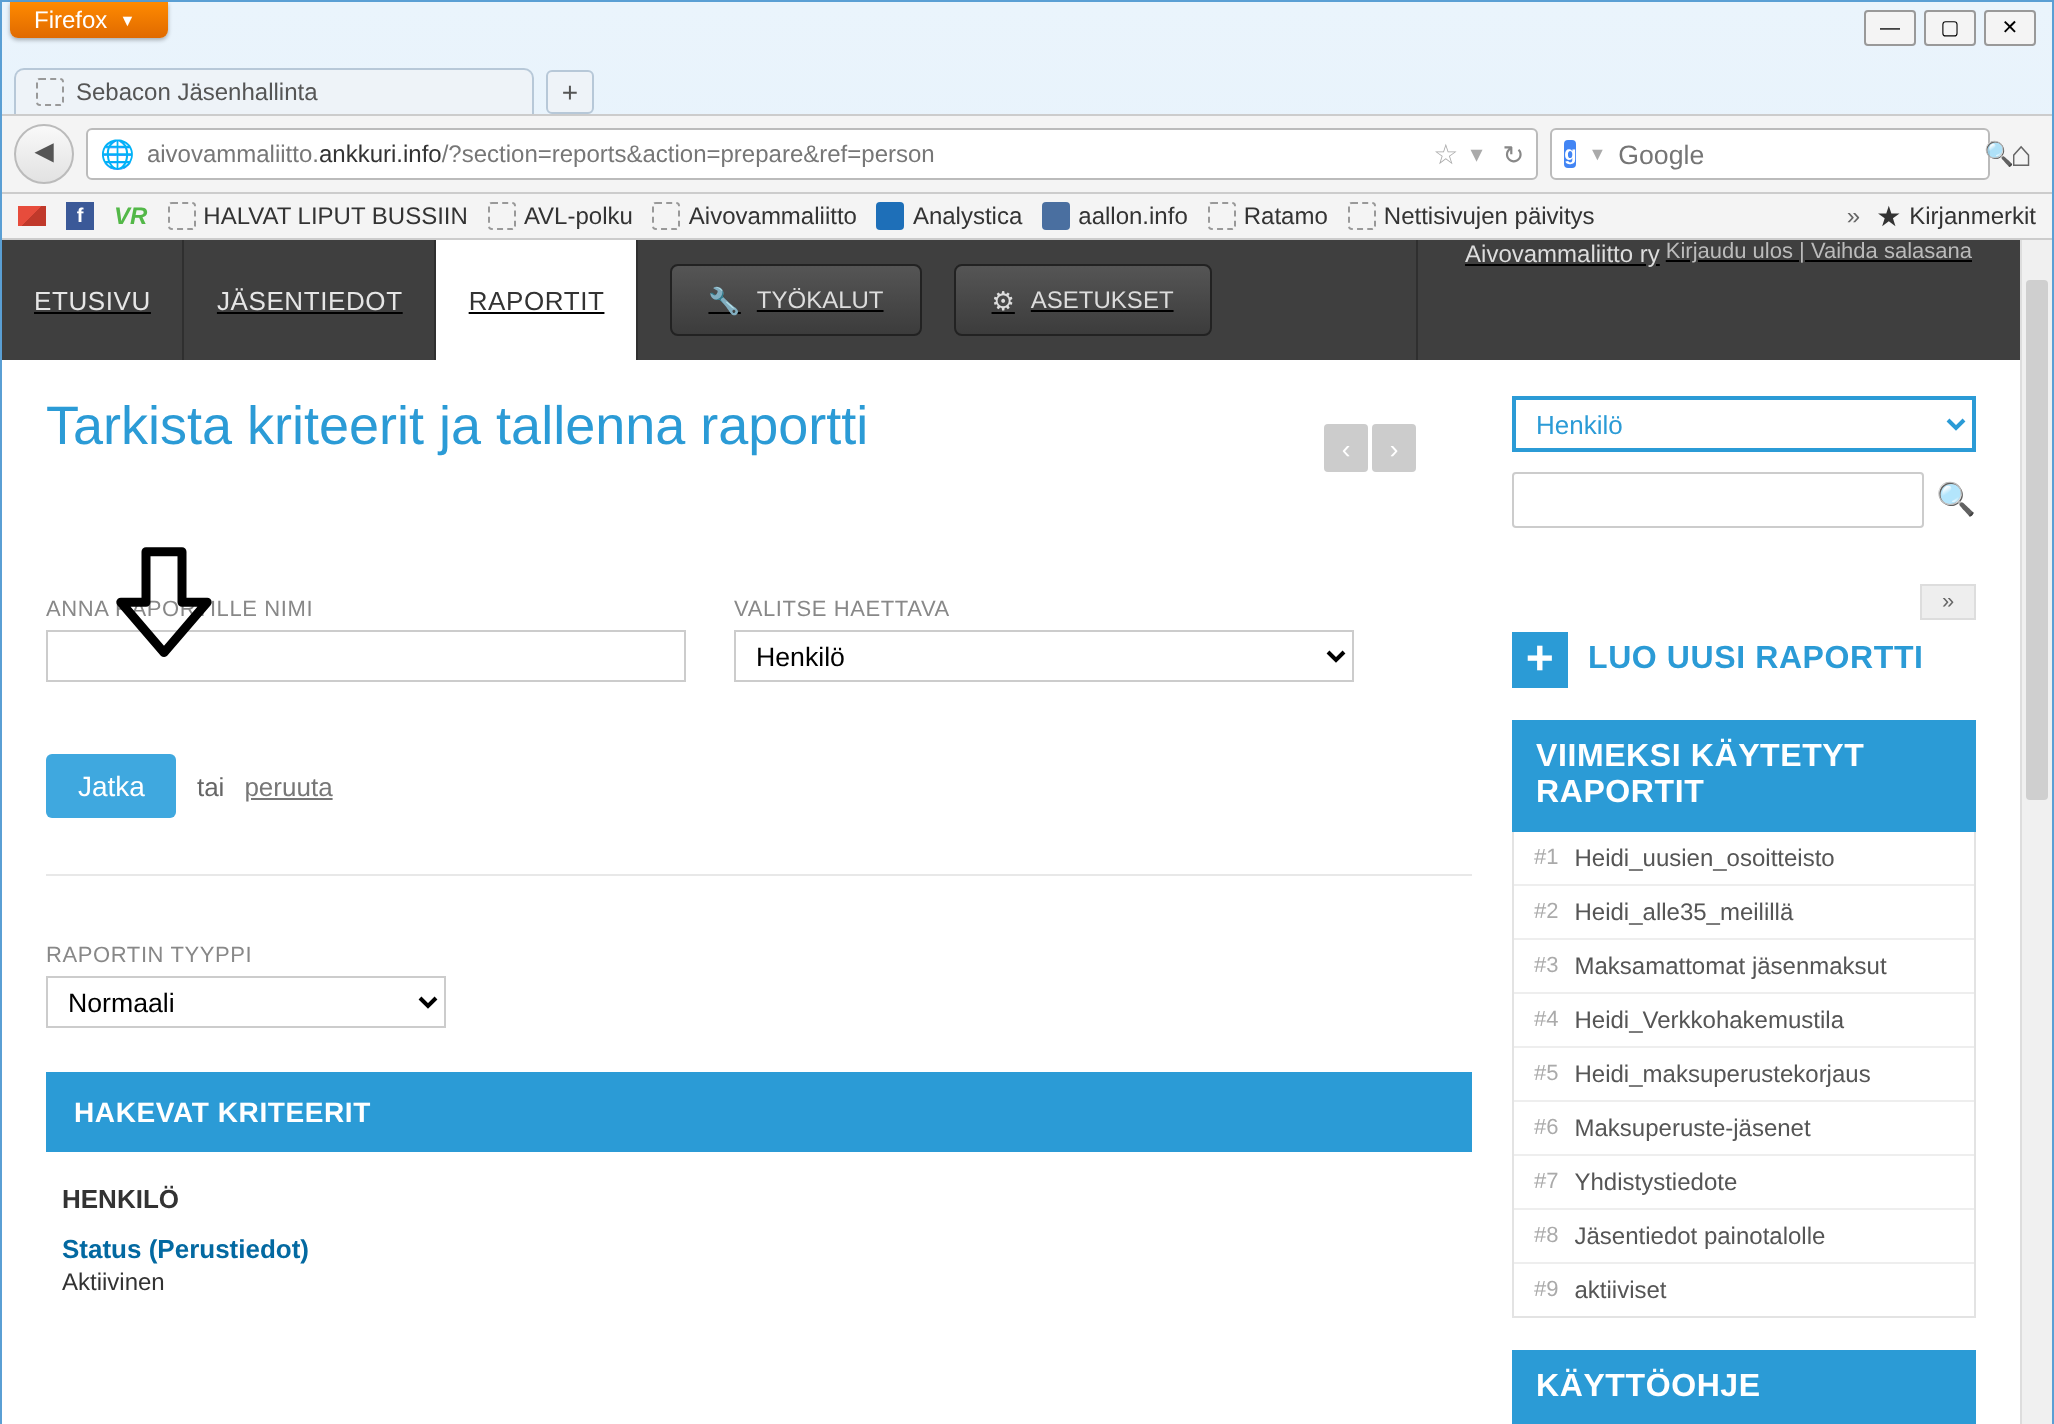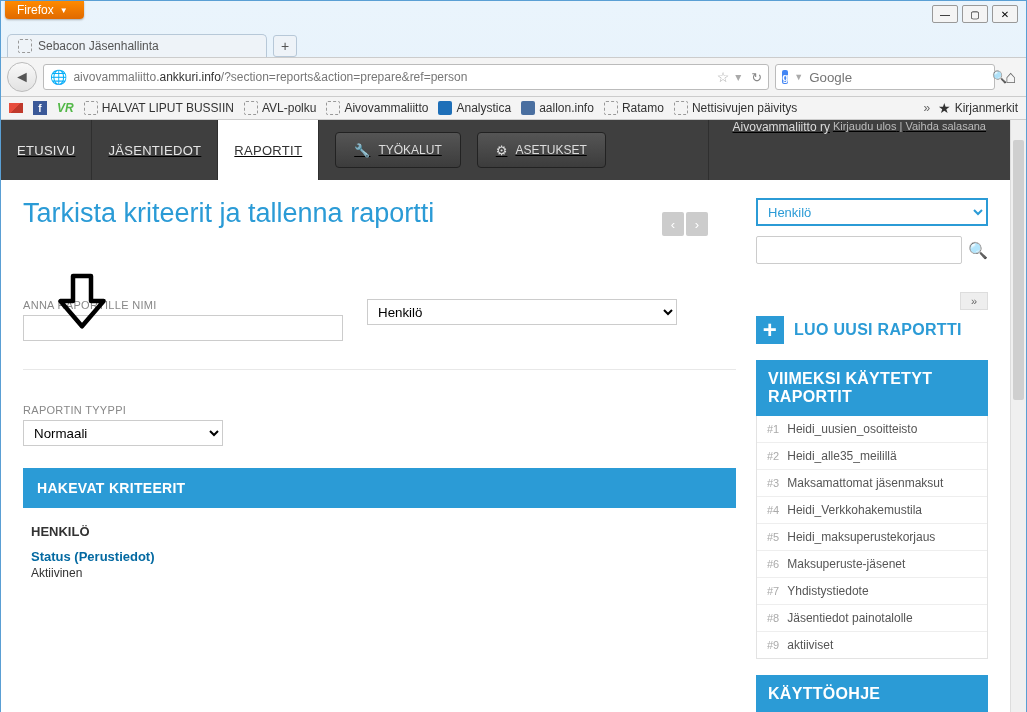--- a/index.html
+++ b/index.html
@@ -229,24 +229,30 @@
                   <path d="M20 4 L40 4 L40 32 L54 32 L30 60 L6 32 L20 32 Z" fill="none" stroke="#000" stroke-width="5" stroke-linejoin="round"></path>
                 </svg>
             </div>
 
             <div class="form-row">
               <div class="fld">
                 <label>ANNA RAPORTILLE NIMI</label>
                 <input type="text" value="" style="">
               </div>
               <div class="fld">
+                <label>VALITSE HAETTAVA</label>
                 <select><option>Henkilö</option></select>
               </div>
             </div>
 
+            <div class="action-row">
+              <button class="btn-primary">Jatka</button>
+              <span class="or-text">tai</span>
+              <span class="link-cancel">peruuta</span>
+            </div>
           </div>
 
           <div class="type-row fld">
             <label>RAPORTIN TYYPPI</label>
             <select><option>Normaali</option></select>
           </div>
 
           <div class="panel-hd main">HAKEVAT KRITEERIT</div>
           <div class="crit-body">
             <div class="h">HENKILÖ</div>

